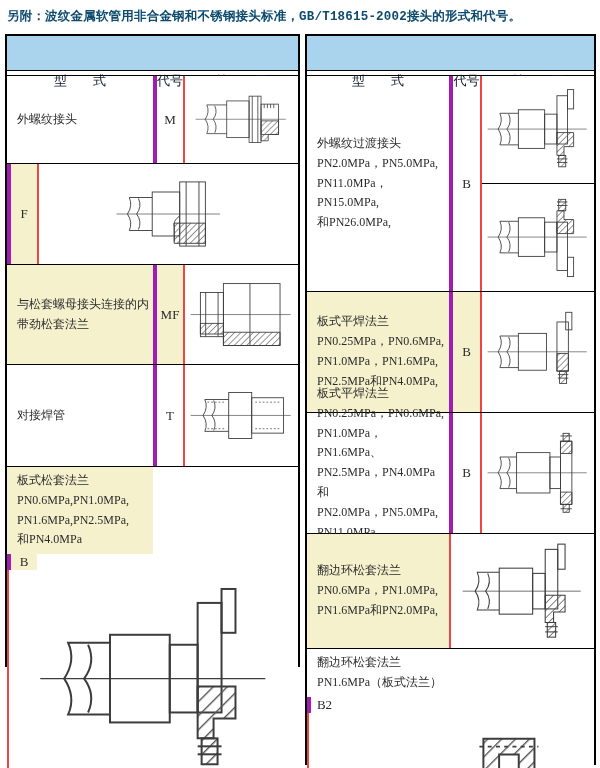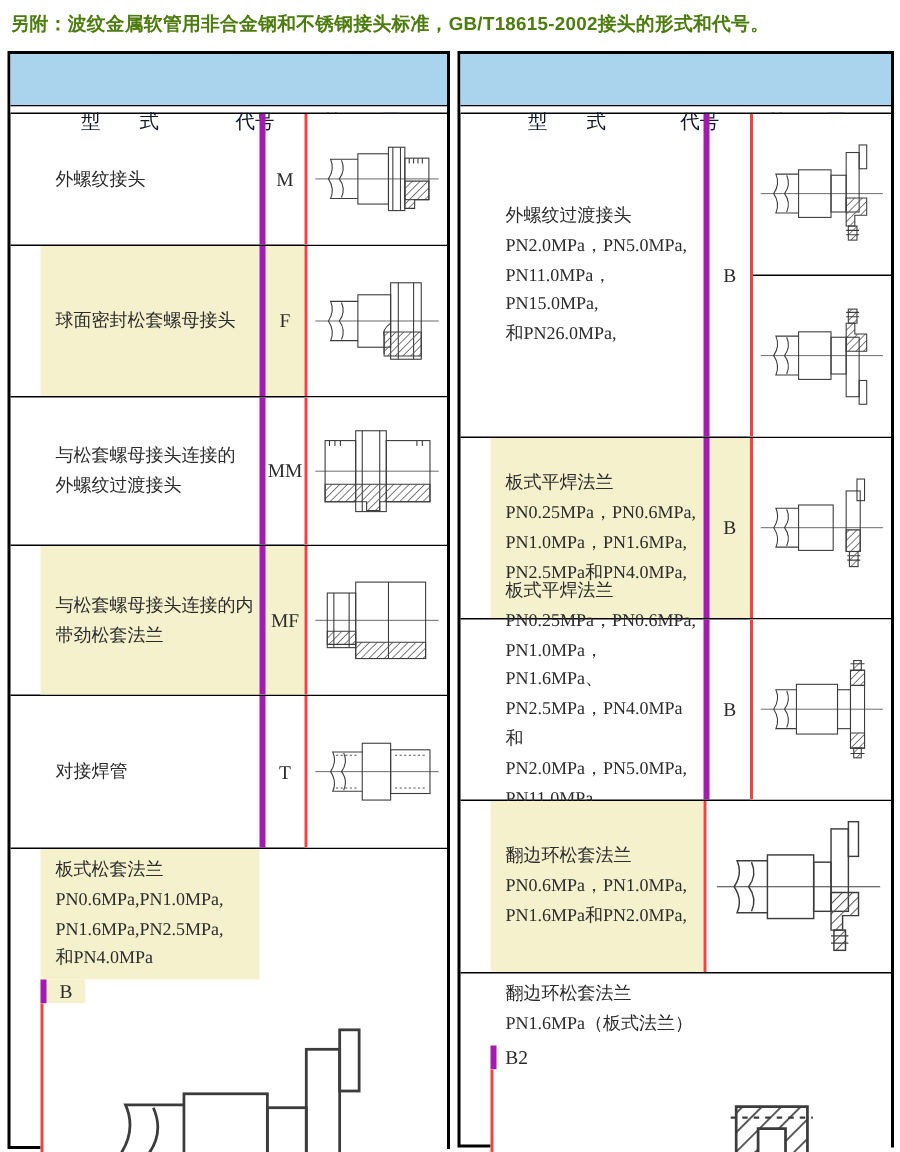--- a/index.html
+++ b/index.html
@@ -1,30 +1,30 @@
 <!DOCTYPE html>
 <html style="--header-bg: #aad3ee; --hl-bg: #f5f1cd;"><head>
 <meta charset="utf-8">
 <style>
   html,body{margin:0;padding:0;background:#ffffff;}
   body{width:600px;height:768px;overflow:hidden;
        font-family:"Liberation Serif","DejaVu Serif",serif;color:#2b2b2b;}
   .page{position:relative;width:600px;height:768px;background:#fff;}
-  .doc-title{margin:8px 6px 9px 7px;font-family:Liberation Sans, sans-serif;
-             font-weight:bold;font-size:12.5px;color:#4d7c0f;letter-spacing:.2px;white-space:nowrap;}
+  .doc-title{margin:8px 6px 9px 7px;font-family:Liberation Mono, monospace;
+             font-weight:bold;font-size:12.5px;color:#0c4a6e;letter-spacing:.2px;white-space:nowrap;}
   .tables{display:flex;gap:5px;padding:0 4px 0 5px;align-items:flex-start;}
   .tbl{border:2px solid #000;background:#fff;}
   .tbl-left{width:295px;}
   .tbl-right{width:291px;}
   .thead{display:flex;height:34px;background:var(--header-bg,#aad3ee);
          border-bottom:1px solid #000;}
   .gap-rule{height:4px;border-bottom:1px solid #000;background:#fff;}
   .thead .cell{display:flex;align-items:center;justify-content:center;
                font-size:13px;color:#0f172a;margin-top:45px;}
-  .row{display:flex;border-bottom:1px solid #000;padding-left:20px;}
+  .row{display:flex;border-bottom:1px solid #000;}
   .row:last-child{border-bottom:none;flex-direction:column;}
   .cell{box-sizing:border-box;min-width:0;}
   .c-type{width:146px;display:flex;align-items:center;padding:4px 4px 4px 10px;
           font-size:12px;line-height:1.65;white-space:pre-line;}
   .tbl-right .c-type{width:142px;}
   .c-code{width:30px;display:flex;align-items:center;justify-content:center;
           border-left:4px solid #a21caf;font-size:13px;}
   .tbl-right .c-code{width:31px;}
   .c-diag{flex:1;border-left:2px solid #ef4444;display:flex;align-items:center;
           justify-content:center;background:#fff;flex-direction:column;}
@@ -77,58 +77,36 @@
               <line x1="89" y1="29" x2="89" y2="34"></line>
               <line x1="93" y1="29" x2="93" y2="34"></line>
               <line x1="97" y1="29" x2="97" y2="34"></line>
               <line x1="101" y1="29" x2="101" y2="34"></line>
               <polygon points="85,50 107,50 107,67 94,67 94,75 85,75" fill="url(#hatch)"></polygon>
             </svg>
         </div>
       </div>
 
       <div class="row" style="height:100px">
-        <div class="cell c-type hl">球面密封松套螺母接头</div>
         <div class="cell c-code hl">F</div>
         <div class="cell c-diag">
           <svg class="fit" viewBox="0 0 120 96">
               <line x1="3" y1="48" x2="116" y2="48" class="cl"></line>
               <path d="M42,30 L17,30 Q21,39 15,48 Q21,57 17,66 L42,66"></path>
               <path d="M27,31 Q31,40 25,48 Q31,56 27,65"></path>
               <rect x="42" y="24" width="30" height="48"></rect>
               <rect x="72" y="13" width="28" height="70"></rect>
               <line x1="79" y1="13" x2="79" y2="83"></line>
               <line x1="93" y1="13" x2="93" y2="83"></line>
               <path d="M72,50 Q64,56 66,62 L66,78"></path>
               <polygon points="66,58 100,58 100,80 66,80" fill="url(#hatch)"></polygon>
             </svg>
         </div>
       </div>
 
-      <div class="row" style="height:98px">
-        <div class="cell c-type">与松套螺母接头连接的
-外螺纹过渡接头</div>
-        <div class="cell c-code">MM</div>
-        <div class="cell c-diag">
-          <svg class="fit" viewBox="0 0 120 96">
-              <line x1="3" y1="48" x2="116" y2="48" class="cl"></line>
-              <rect x="12" y="20" width="28" height="56"></rect>
-              <line x1="16" y1="20" x2="16" y2="25"></line>
-              <line x1="21" y1="20" x2="21" y2="25"></line>
-              <line x1="26" y1="20" x2="26" y2="25"></line>
-              <rect x="40" y="11" width="28" height="74"></rect>
-              <line x1="46" y1="11" x2="46" y2="85"></line>
-              <line x1="62" y1="11" x2="62" y2="85"></line>
-              <rect x="68" y="20" width="40" height="56"></rect>
-              <line x1="96" y1="20" x2="96" y2="25"></line>
-              <line x1="101" y1="20" x2="101" y2="25"></line>
-              <polygon points="12,60 108,60 108,76 62,76 62,84 50,84 50,76 12,76" fill="url(#hatch)"></polygon>
-            </svg>
-        </div>
-      </div>
 
       <div class="row" style="height:99px">
         <div class="cell c-type hl">与松套螺母接头连接的内
 带劲松套法兰</div>
         <div class="cell c-code hl">MF</div>
         <div class="cell c-diag">
           <svg class="fit" viewBox="0 0 120 96">
               <line x1="3" y1="48" x2="116" y2="48" class="cl"></line>
               <rect x="14" y="23" width="26" height="50"></rect>
               <line x1="20" y1="23" x2="20" y2="73"></line>

